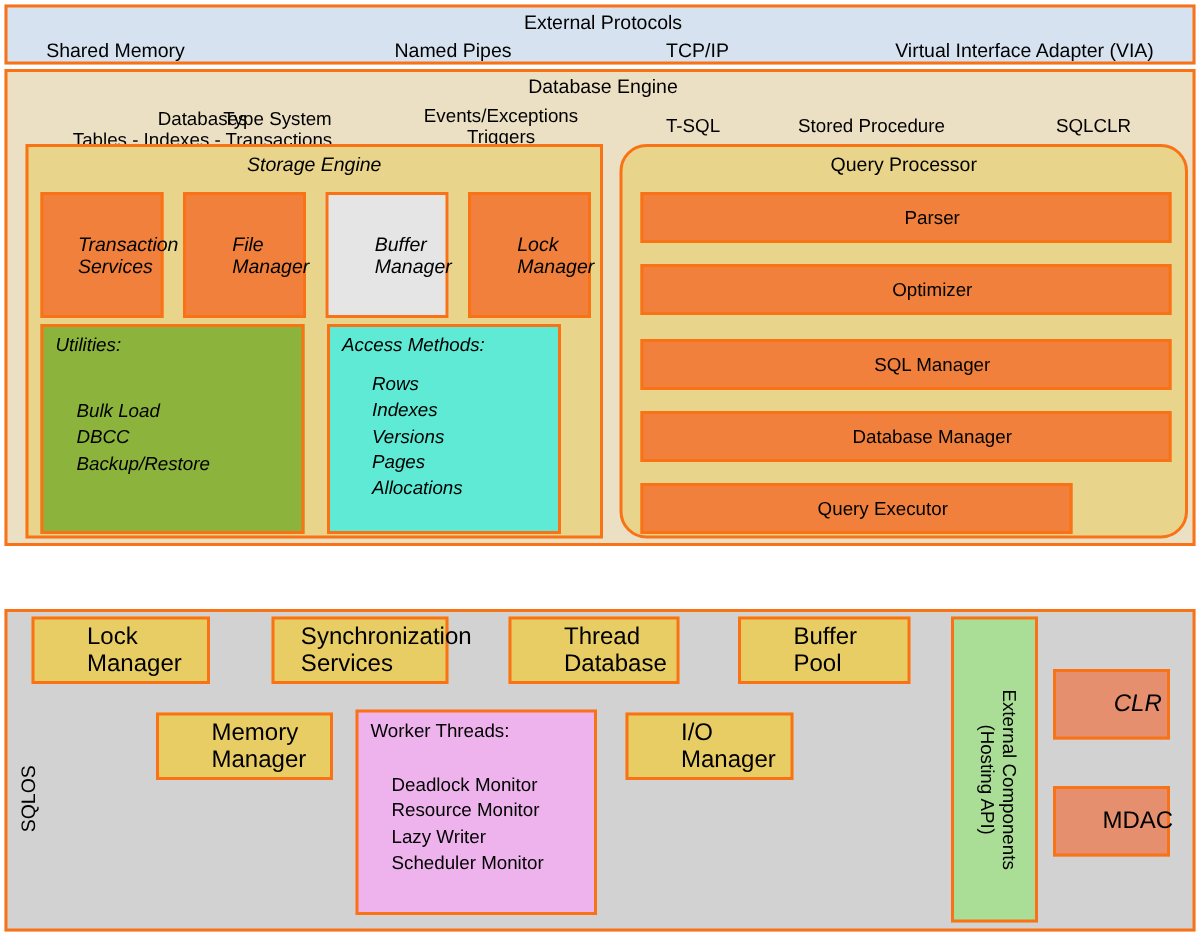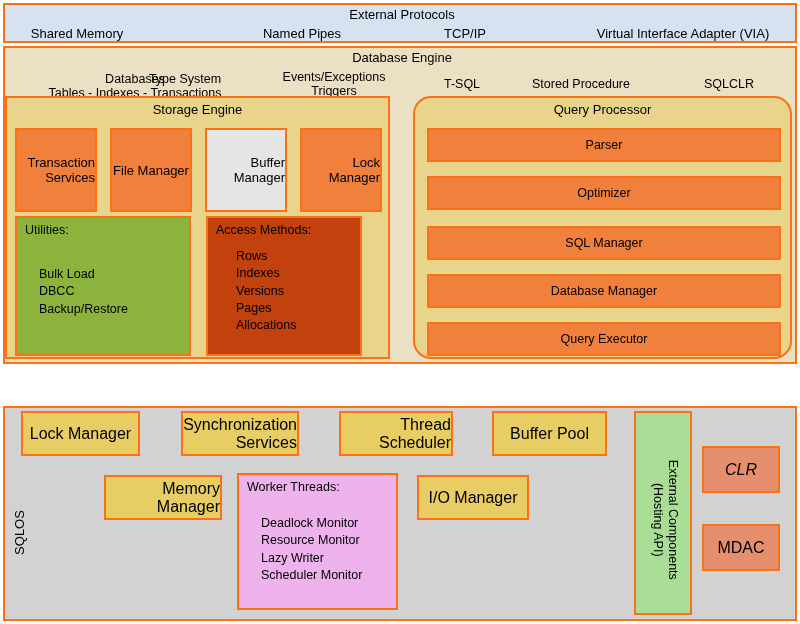--- a/index.html
+++ b/index.html
@@ -20,21 +20,22 @@
   }
   .box {
     position: absolute;
     box-sizing: border-box;
     border: 2px solid #f97316;
   }
   .ctr {
     display: flex;
     align-items: center;
     justify-content: center;
-    text-align: right;
+    text-align: left;
+    padding-left: 35px;
   }
   .lbl {
     position: absolute;
     white-space: pre;
     line-height: 1.12;
   }
   
   #external-protocols {
     left: 3px; top: 3px; width: 794px; height: 40px;
     background: #d6e2f0;
@@ -50,22 +51,23 @@
     left: 3px; top: 46px; width: 794px; height: 318px;
     background: #ece0c4;
   }
   .de-title {
     left: 0; top: 3px; width: 794px; text-align: center; font-size: 13px;
   }
   .de-item { font-size: 12.5px; text-align: center; }
 
   
   #storage-engine-panel {
-    left: 0; top: 48px; width: 385px; height: 263px;
+    left: 12px; top: 48px; width: 385px; height: 263px;
     background: #e8d48a;
+    font-style: italic;
   }
   #query-processor-panel {
     left: 408px; top: 48px; width: 379px; height: 263px;
     background: #e8d48a;
     border-radius: 18px;
   }
   .panel-title {
     left: 0; top: 5px; width: 100%; text-align: center; font-size: 13px;
   }
   .orange {
@@ -164,50 +166,50 @@
       <div class="box ctr orange se-small" id="se3" style="left: 293px; top: 30px; width: 82px; height: 84px; background: rgb(240, 128, 60);">Lock
 Manager</div>
 
       <div class="box green" id="utilities-box" style="left: 8px; top: 118px; width: 176px; height: 140px; background: rgb(140, 179, 60); padding-left: 16px;">
         <div class="green-head">Utilities:</div>
         <div class="green-list" id="utilities-list" style="left: 22px; top: 48px;">Bulk Load
 DBCC
 Backup/Restore</div>
       </div>
 
-      <div class="box green" id="access-methods-box" style="left: 199px; top: 118px; width: 156px; height: 140px; background: #c2410c;">
+      <div class="box green" id="access-methods-box" style="left: 199px; top: 118px; width: 156px; height: 140px; background: #5eead4;">
         <div class="green-head">Access Methods:</div>
         <div class="green-list" id="access-methods-list" style="left: 28px; top: 30px;">Rows
 Indexes
 Versions
 Pages
 Allocations</div>
       </div>
     </div>
 
     <div class="box" id="query-processor-panel">
       <div class="lbl panel-title">Query Processor</div>
 
       <div class="box ctr orange qp-bar" id="qp0" style="left: 12px; top: 30px; width: 354px; height: 34px; background: rgb(240, 128, 60);">Parser</div>
       <div class="box ctr orange qp-bar" id="qp1" style="left: 12px; top: 78px; width: 354px; height: 34px; background: rgb(240, 128, 60);">Optimizer</div>
       <div class="box ctr orange qp-bar" id="qp2" style="left: 12px; top: 128px; width: 354px; height: 34px; background: rgb(240, 128, 60);">SQL Manager</div>
       <div class="box ctr orange qp-bar" id="qp3" style="left: 12px; top: 176px; width: 354px; height: 34px; background: rgb(240, 128, 60);">Database Manager</div>
-      <div class="box ctr orange qp-bar" id="qp4" style="left: 12px; top: 224px; width: 354px; height: 34px; background: rgb(240, 128, 60);">Query Executor</div>
+      <div class="box ctr orange qp-bar" id="qp4" style="left: 12px; top: 224px; width: 288px; height: 34px; background: rgb(240, 128, 60);">Query Executor</div>
     </div>
   </div>
 
 
   <div class="box" id="sqlos">
     <div id="sqlos-rot-label">SQLOS</div>
   </div>
 
   <div class="box ctr gold" id="os0" style="left: 21px; top: 411px; width: 119px; height: 45px; background: rgb(232, 205, 101);">Lock Manager</div>
   <div class="box ctr gold" id="os1" style="left: 181px; top: 411px; width: 118px; height: 45px; background: rgb(232, 205, 101);">Synchronization
 Services</div>
-  <div class="box ctr gold" id="os2" style="left: 339px; top: 411px; width: 114px; height: 45px; background: rgb(232, 205, 101);">Thread Scheduler</div>
+  <div class="box ctr gold" id="os2" style="left: 339px; top: 411px; width: 114px; height: 45px; background: rgb(232, 205, 101);">Thread Database</div>
   <div class="box ctr gold" id="os3" style="left: 492px; top: 411px; width: 115px; height: 45px; background: rgb(232, 205, 101);">Buffer Pool</div>
   <div class="box ctr gold" id="os4" style="left: 104px; top: 475px; width: 118px; height: 45px; background: rgb(232, 205, 101);">Memory Manager</div>
   <div class="box ctr gold" id="os5" style="left: 417px; top: 475px; width: 112px; height: 45px; background: rgb(232, 205, 101);">I/O Manager</div>
 
   <div class="box pink" id="worker-threads-box" style="left: 237px; top: 473px; width: 161px; height: 137px; background: rgb(238, 179, 236); padding-left: 18px;">
     <div class="green-head">Worker Threads:</div>
     <div class="green-list" id="worker-threads-list" style="left: 22px; top: 40px;">Deadlock Monitor
 Resource Monitor
 Lazy Writer
 Scheduler Monitor</div>

